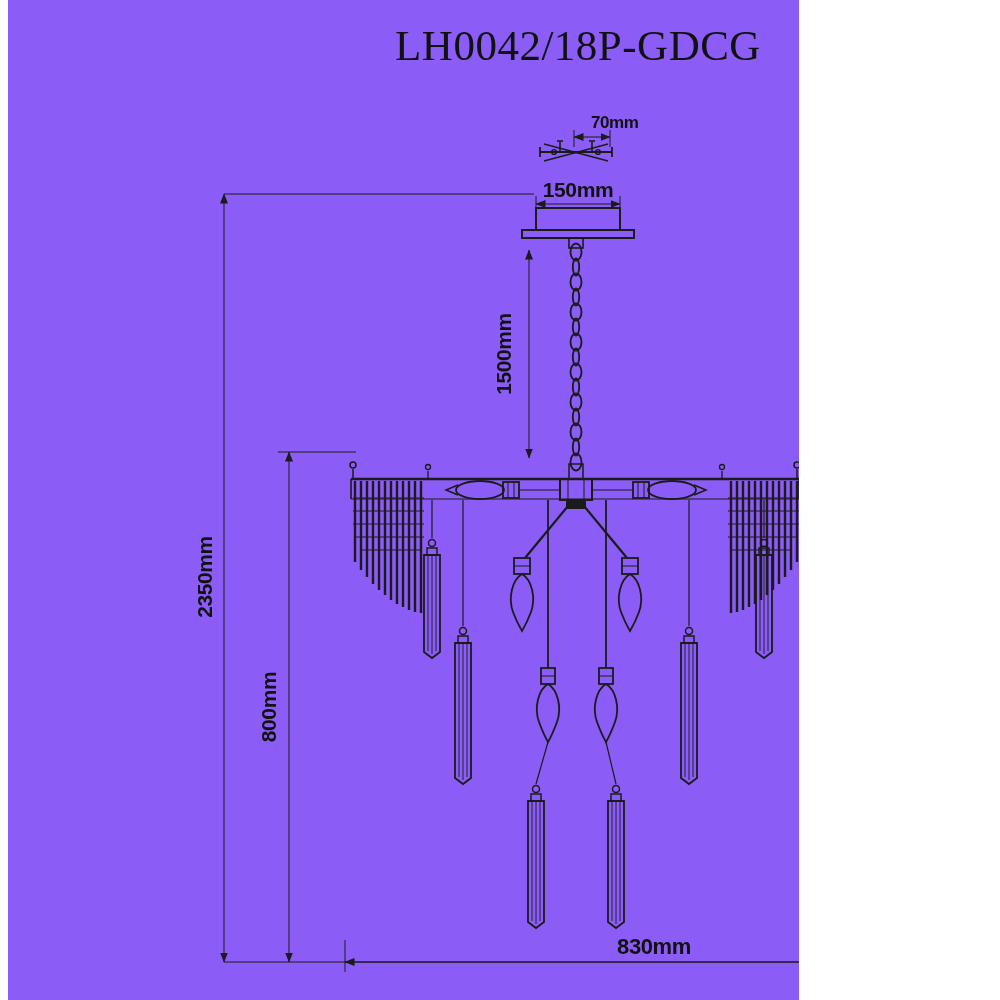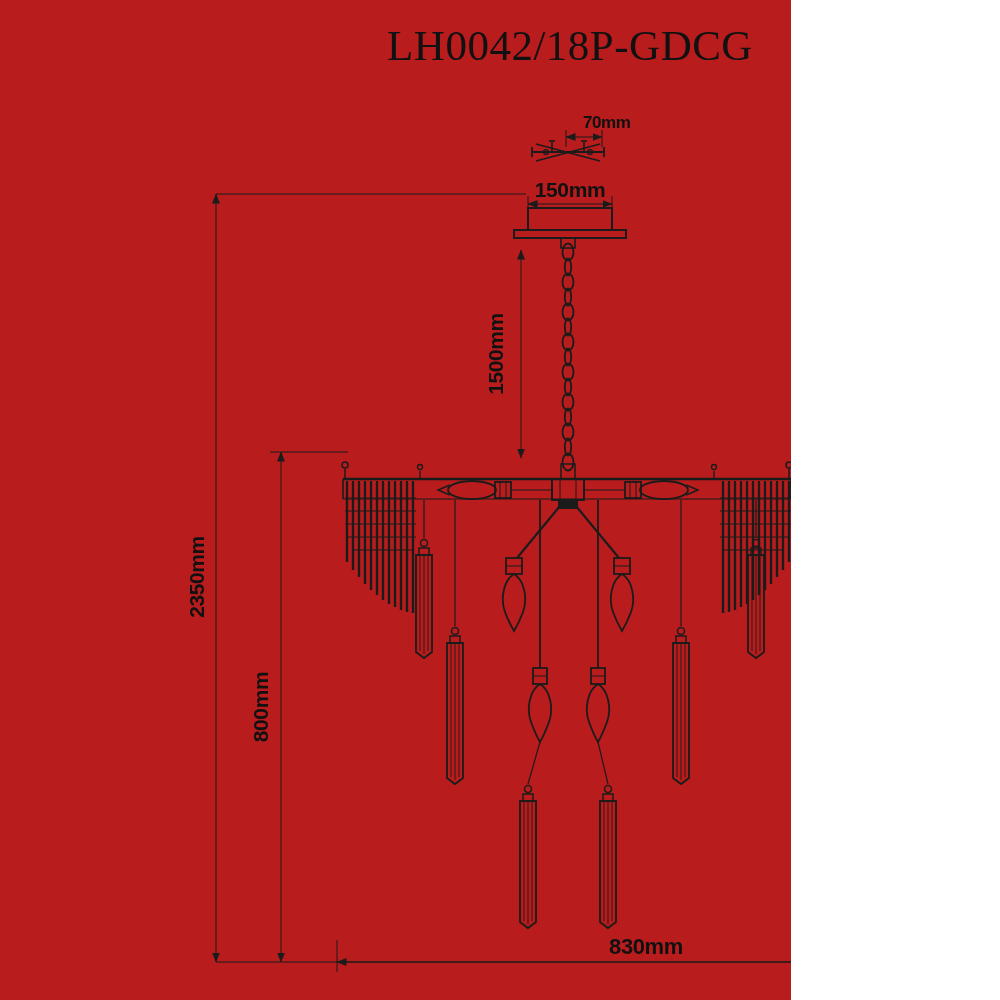--- a/index.html
+++ b/index.html
@@ -1,17 +1,17 @@
 <!DOCTYPE html>
 <html><head>
 <meta charset="utf-8">
 <style>
   html,body{margin:0;padding:0;background:#ffffff;}
-  .canvas{position:relative;width:791px;height:1000px;background:#b91c1c;overflow:hidden;
-          font-family:"Liberation Sans",sans-serif;}
+  .canvas{position:relative;width:791px;height:1000px;background:#8b5cf6;overflow:hidden;
+          font-family:"Liberation Sans",sans-serif;margin-left:8px;}
   svg{display:block;}
   .ink line,.ink path,.ink rect,.ink ellipse,.ink circle,.ink polyline{
     stroke:#1b1b1b;fill:none;stroke-linecap:butt;stroke-linejoin:miter;}
   .ink .fill{fill:#1b1b1b;stroke:none;}
   text{fill:#111111;stroke:none;}
   .dim-label{font-family:"Liberation Sans",sans-serif;font-weight:600;letter-spacing:-0.4px;}
   .title-text{font-family:"Liberation Serif",serif;font-weight:500;letter-spacing:0.5px;}
 </style>
 </head>
 <body>

